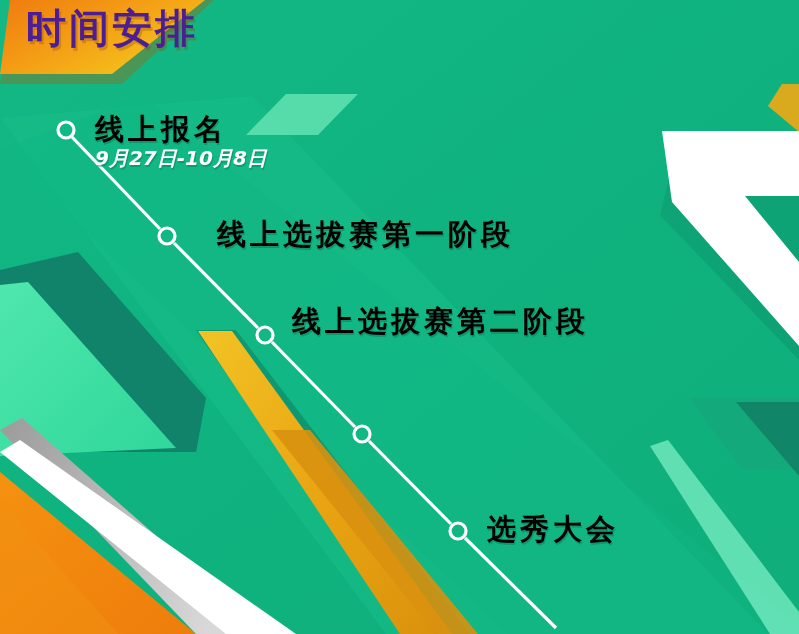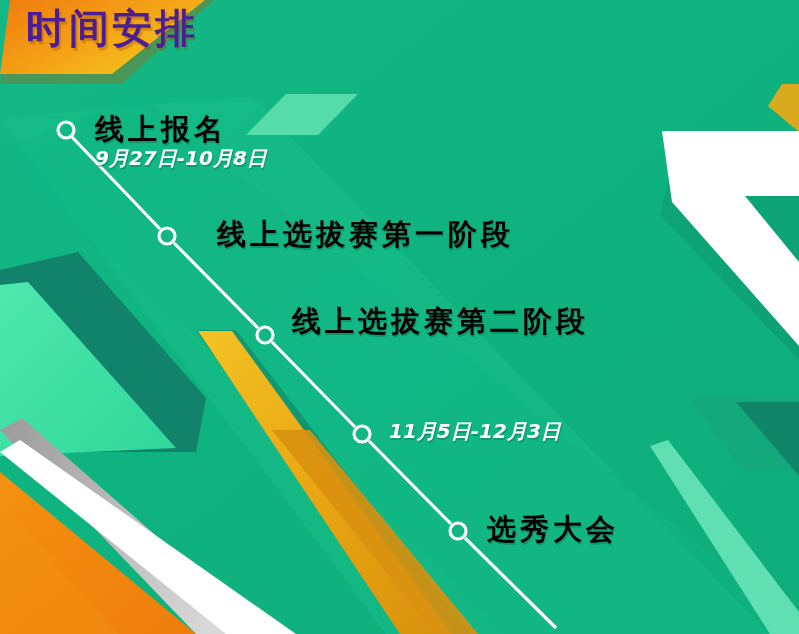--- a/index.html
+++ b/index.html
@@ -162,20 +162,19 @@
 
   <div class="tl-item" style="left:202px; top:219px;margin-left:15px;">
     <div class="tl-name">线上选拔赛第一阶段</div>
   </div>
 
   <div class="tl-item" style="left:292px; top:306px;">
     <div class="tl-name">线上选拔赛第二阶段</div>
   </div>
 
   <div class="tl-item" style="left:389px; top:417px;">
-    <div class="tl-date">11月5日-12月3日</div>
   </div>
 
   <div class="tl-item" style="left:487px; top:514px;">
     <div class="tl-name">选秀大会</div>
   </div>
 
 </div>
 
 </body></html>

